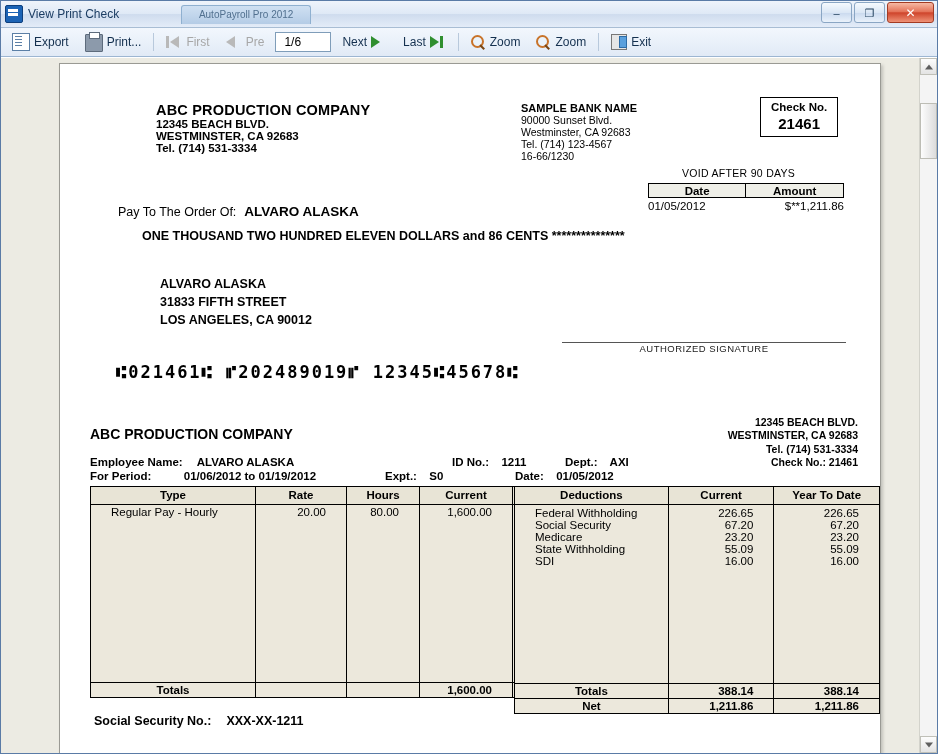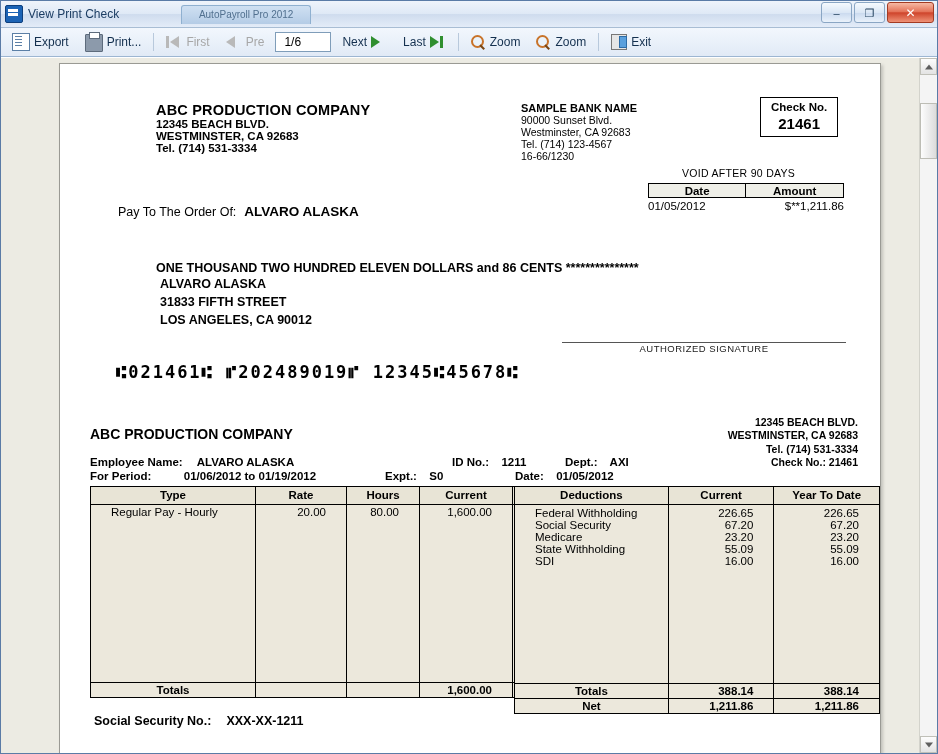--- a/index.html
+++ b/index.html
@@ -494,21 +494,21 @@
               <span>01/05/2012</span>
               <span>$**1,211.86</span>
             </div>
           </div>
 
           <div class="abs" style="left:58px; top:140px; display:flex; align-items:baseline; gap:8px;">
             <span class="payto-label">Pay To The Order Of:</span>
             <span class="payto-name">ALVARO ALASKA</span>
           </div>
 
-          <div class="abs amount-words" style="left:96px; top:165px;margin-top:32px;">ONE THOUSAND TWO HUNDRED ELEVEN DOLLARS and 86 CENTS ***************</div>
+          <div class="abs amount-words" style="left:82px; top:165px;">ONE THOUSAND TWO HUNDRED ELEVEN DOLLARS and 86 CENTS ***************</div>
 
           <div class="abs" style="left:100px; top:211px; line-height:1.45;">
             <div class="addr-line">ALVARO ALASKA</div>
             <div class="addr-line">31833 FIFTH STREET</div>
             <div class="addr-line">LOS ANGELES, CA 90012</div>
           </div>
 
           <div class="abs" style="left:502px; top:278px;">
             <div class="sig-line"></div>
             <div class="sig-label">AUTHORIZED SIGNATURE</div>

